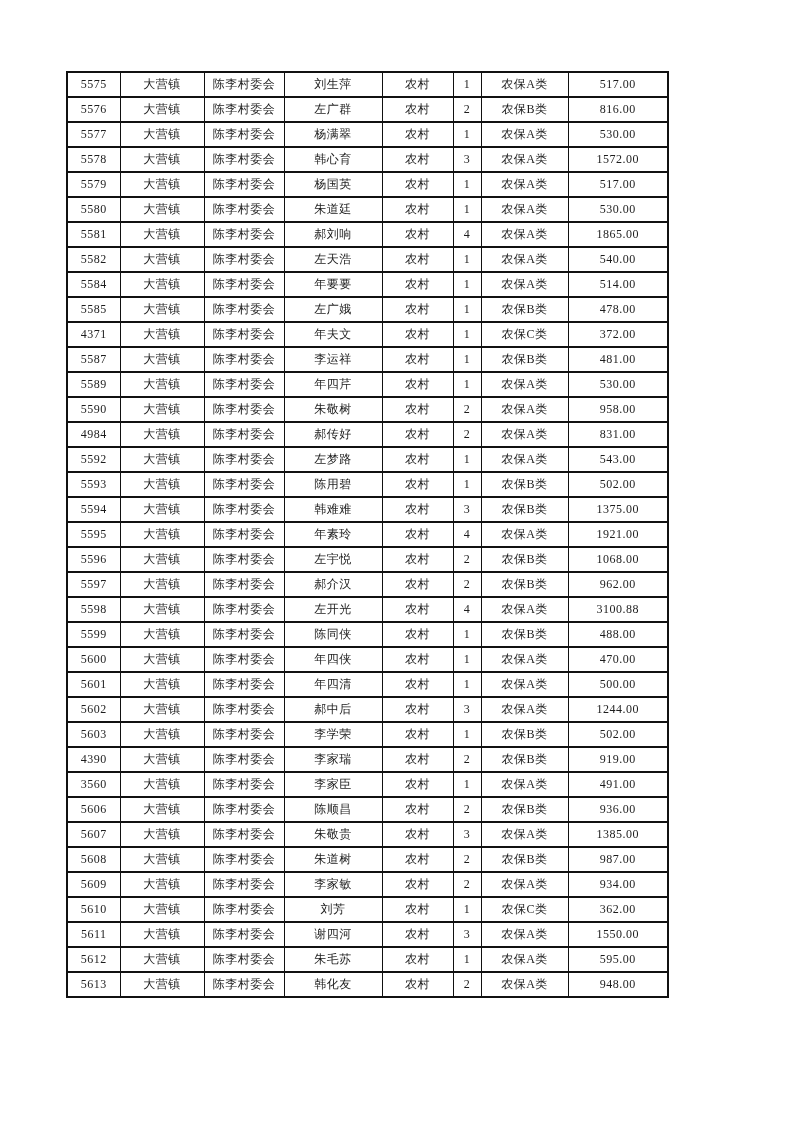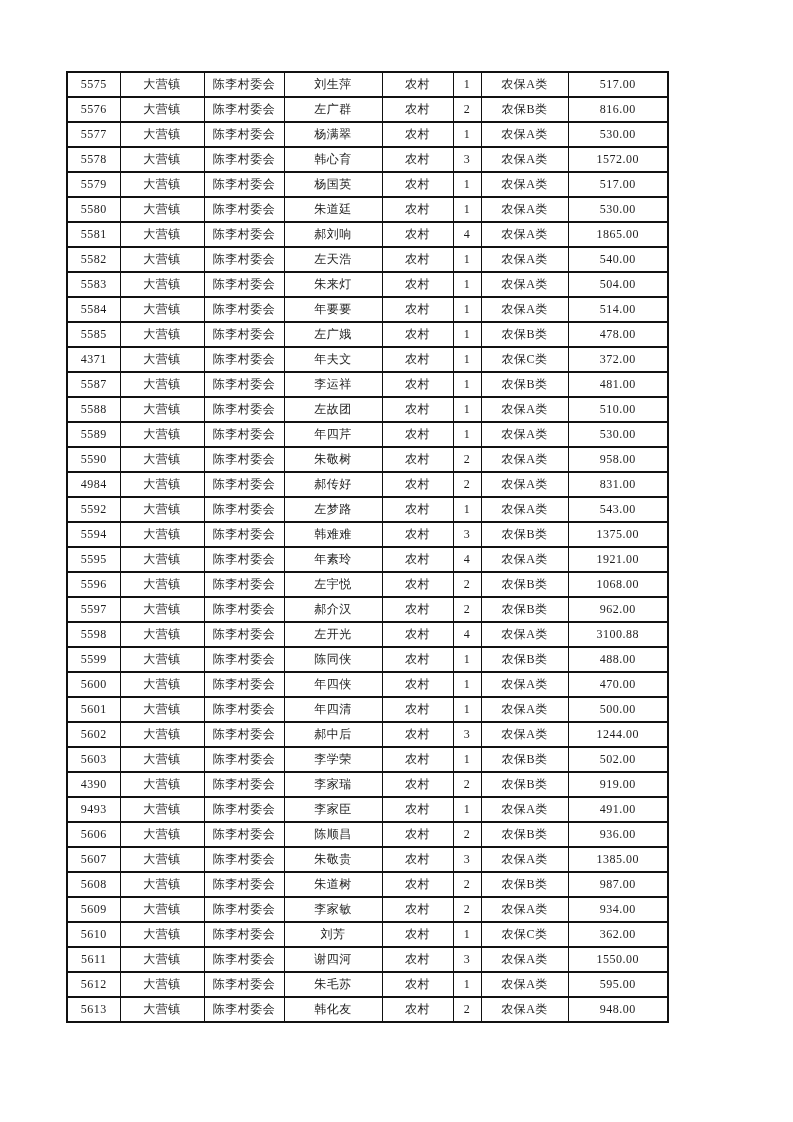--- a/index.html
+++ b/index.html
@@ -146,30 +146,20 @@
           <td>5582</td>
           <td>大营镇</td>
           <td>陈李村委会</td>
           <td>左天浩</td>
           <td>农村</td>
           <td>1</td>
           <td>农保A类</td>
           <td>540.00</td>
         </tr>
         <tr>
-          <td>5583</td>
-          <td>大营镇</td>
-          <td>陈李村委会</td>
-          <td>朱来灯</td>
-          <td>农村</td>
-          <td>1</td>
-          <td>农保A类</td>
-          <td>504.00</td>
-        </tr>
-        <tr>
           <td>5584</td>
           <td>大营镇</td>
           <td>陈李村委会</td>
           <td>年要要</td>
           <td>农村</td>
           <td>1</td>
           <td>农保A类</td>
           <td>514.00</td>
         </tr>
         <tr>
@@ -196,30 +186,20 @@
           <td>5587</td>
           <td>大营镇</td>
           <td>陈李村委会</td>
           <td>李运祥</td>
           <td>农村</td>
           <td>1</td>
           <td>农保B类</td>
           <td>481.00</td>
         </tr>
         <tr>
-          <td>5588</td>
-          <td>大营镇</td>
-          <td>陈李村委会</td>
-          <td>左故团</td>
-          <td>农村</td>
-          <td>1</td>
-          <td>农保A类</td>
-          <td>510.00</td>
-        </tr>
-        <tr>
           <td>5589</td>
           <td>大营镇</td>
           <td>陈李村委会</td>
           <td>年四芹</td>
           <td>农村</td>
           <td>1</td>
           <td>农保A类</td>
           <td>530.00</td>
         </tr>
         <tr>
@@ -246,20 +226,30 @@
           <td>5592</td>
           <td>大营镇</td>
           <td>陈李村委会</td>
           <td>左梦路</td>
           <td>农村</td>
           <td>1</td>
           <td>农保A类</td>
           <td>543.00</td>
         </tr>
         <tr>
+          <td>5593</td>
+          <td>大营镇</td>
+          <td>陈李村委会</td>
+          <td>陈用碧</td>
+          <td>农村</td>
+          <td>1</td>
+          <td>农保B类</td>
+          <td>502.00</td>
+        </tr>
+        <tr>
           <td>5594</td>
           <td>大营镇</td>
           <td>陈李村委会</td>
           <td>韩难难</td>
           <td>农村</td>
           <td>3</td>
           <td>农保B类</td>
           <td>1375.00</td>
         </tr>
         <tr>
@@ -356,21 +346,21 @@
           <td>4390</td>
           <td>大营镇</td>
           <td>陈李村委会</td>
           <td>李家瑞</td>
           <td>农村</td>
           <td>2</td>
           <td>农保B类</td>
           <td>919.00</td>
         </tr>
         <tr>
-          <td>9493</td>
+          <td>3560</td>
           <td>大营镇</td>
           <td>陈李村委会</td>
           <td>李家臣</td>
           <td>农村</td>
           <td>1</td>
           <td>农保A类</td>
           <td>491.00</td>
         </tr>
         <tr>
           <td>5606</td>

